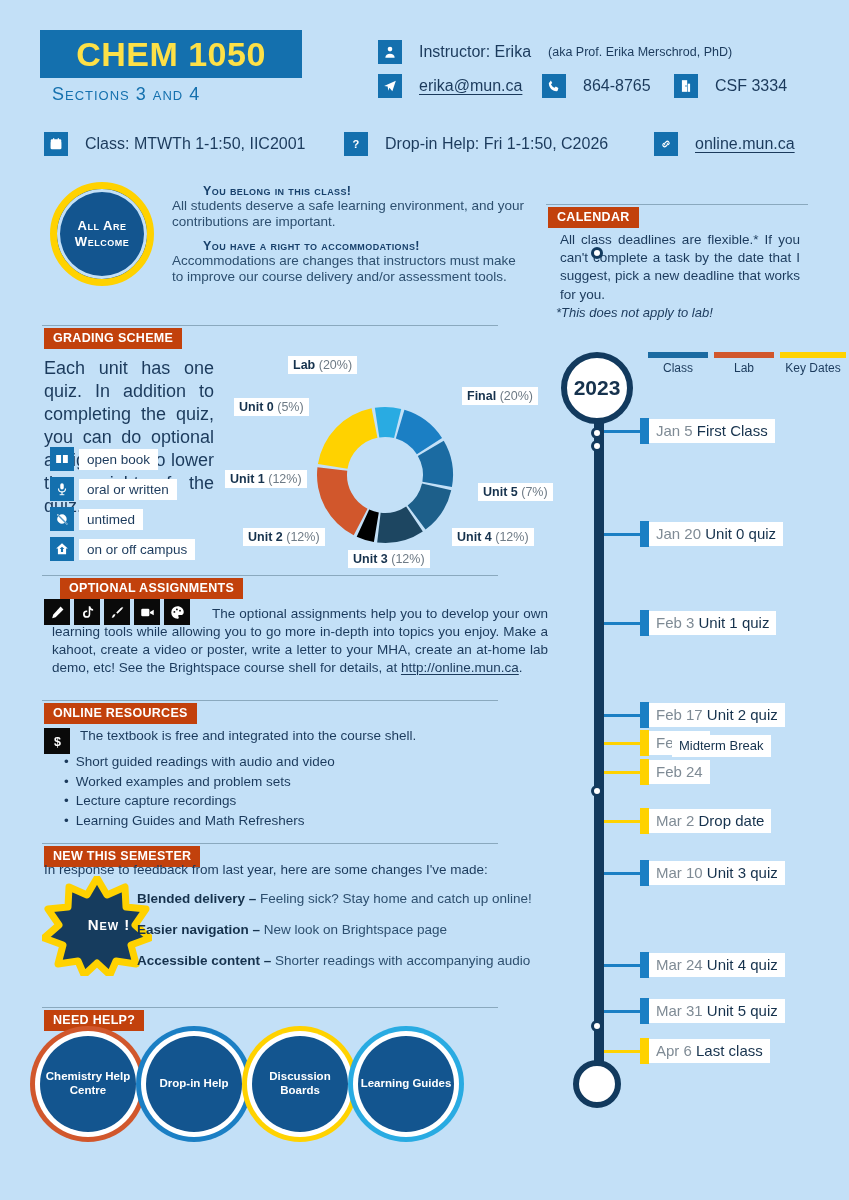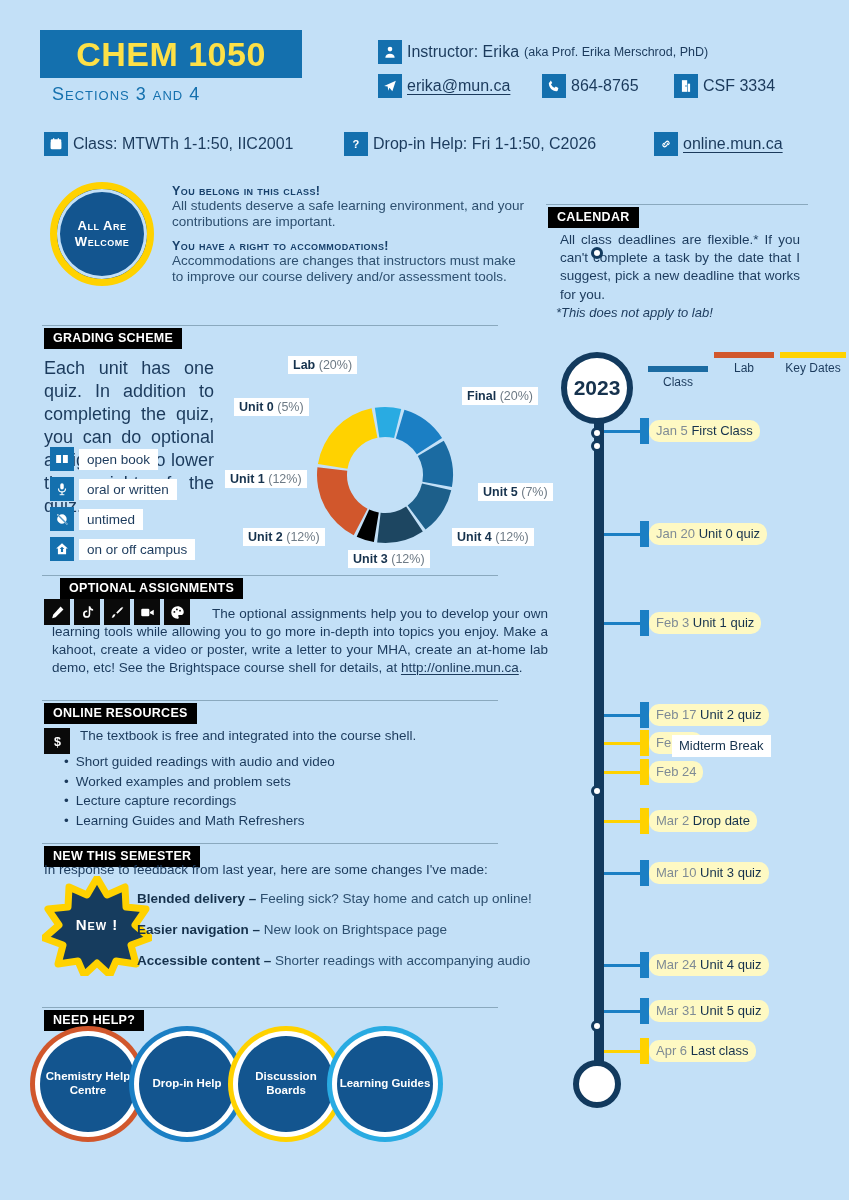--- a/index.html
+++ b/index.html
@@ -46,21 +46,21 @@
     background: #1470ae;
     display: inline-flex;
     align-items: center; justify-content: center;
     flex: none;
   }
   .ibox svg { width: 14px; height: 14px; fill: #ffffff; }
 
   .hrow {
     position: absolute;
     display: flex; align-items: center;
-    gap: 5px;
+    gap: 17px;
     font-size: 16px;
     color: #1b3a5c;
     white-space: nowrap;
   }
   .hrow .sm { font-size: 12.5px; }
   .hrow a, .hrow .link {
     color: #1b3a5c;
     text-decoration: underline;
     text-underline-offset: 3px;
   }
@@ -88,32 +88,33 @@
 
   .welcome-text {
     position: absolute;
     left: 172px; top: 184px;
     width: 358px;
   }
   .wt-head {
     font-size: 12.5px; font-weight: bold;
     font-variant: small-caps; letter-spacing: .4px;
     color: #17406b;
+    margin-left: 31px;
   }
   .wt-body {
     font-size: 13.5px; line-height: 1.22;
     color: #2d4f6f; margin-bottom: 8px;
   }
   .sec-rule {
     position: absolute;
     height: 1px; background: #8aa9be;
   }
   .sec-label {
     position: absolute;
-    background: #000000;
+    background: #c2410c;
     color: #ffffff;
     font-size: 12.5px;
     font-weight: bold;
     letter-spacing: .3px;
     padding: 3px 9px 4px 9px;
     white-space: nowrap;
   }
 
   
   .cal-text {
@@ -205,31 +206,31 @@
   
   .new-intro {
     position: absolute; left: 44px; top: 862px;
     font-size: 13.5px; color: #1b3a5c;
   }
   .starburst {
     position: absolute; left: 42px; top: 876px;
     width: 110px; height: 100px;
   }
   .starburst .lab {
-    position: absolute; left: 0; top: 40px; width: 110px;
+    position: absolute; left: 12px; top: 40px; width: 110px;
     text-align: center; color: #ffffff;
     font-size: 15px; font-variant: small-caps; font-weight: bold;
     letter-spacing: 1px;
   }
   .new-items { position: absolute; left: 137px; top: 891px; width: 400px; }
   .new-item { font-size: 13.5px; color: #2d4f6f; margin-bottom: 16px; }
   .new-item b { color: #16324d; }
 
   
-  .help-row { position: absolute; left: 40px; top: 1036px; display: flex; gap: 3px; }
+  .help-row { position: absolute; left: 40px; top: 1036px; display: flex; gap: 10px; }
   .tl-spine {
     position: absolute; left: 39px; top: 36px;
     width: 10px; height: 690px; background: #123a5e;
   }
   .tl-year {
     position: absolute; left: 561px; top: 352px;
     width: 72px; height: 72px; border-radius: 50%;
     background: #ffffff; border: 6px solid #123a5e;
     display: flex; align-items: center; justify-content: center;
   }
@@ -241,22 +242,22 @@
   }
   .tl-node {
     position: absolute; width: 12px; height: 12px; border-radius: 50%;
     background: #ffffff; border: 3px solid #123a5e;
     left: 591px;
   }
   .tl-ev { position: absolute; display: flex; align-items: center; }
   .tl-conn { height: 3px; flex: none; }
   .tl-tab { width: 9px; flex: none; }
   .tl-pill {
-    background: #fef9c3; padding: 3px 7px 4px 7px;
-    font-size: 13px; white-space: nowrap; border-radius: 10px;
+    background: #ffffff; padding: 3px 7px 4px 7px;
+    font-size: 15px; white-space: nowrap;
   }
   .tl-pill .d { color: #7f8b95; }
   .tl-pill .e { color: #16324d; }
   .legend { position: absolute; left: 648px; top: 352px; display: flex; gap: 6px; }
   .leg { text-align: center; }
   .leg .bar { height: 6px; margin-bottom: 3px; }
   .leg .nm { font-size: 12px; color: #1b3a5c; }
   .mid-break {
     position: absolute;
     background: #ffffff; padding: 3px 7px 4px 7px;
@@ -546,21 +547,21 @@
       </div>
     </div>
 
   <div class="tl-spine" style="left:594px; top:384px; height:690px;"></div>
   <div class="tl-year">
     <span>2023</span>
   </div>
   <div class="tl-end"></div>
 
   <div class="legend">
-    <div class="leg" style="width:60px;margin-top:14px;">
+    <div class="leg" style="width:60px;">
       <div class="bar" style="background:#1b6ba2;"></div>
       <div class="nm">Class</div>
     </div>
     <div class="leg" style="width:60px;">
       <div class="bar" style="background:#d1572c;"></div>
       <div class="nm">Lab</div>
     </div>
     <div class="leg" style="width:66px;">
       <div class="bar" style="background:#ffd200;"></div>
       <div class="nm">Key Dates</div>

